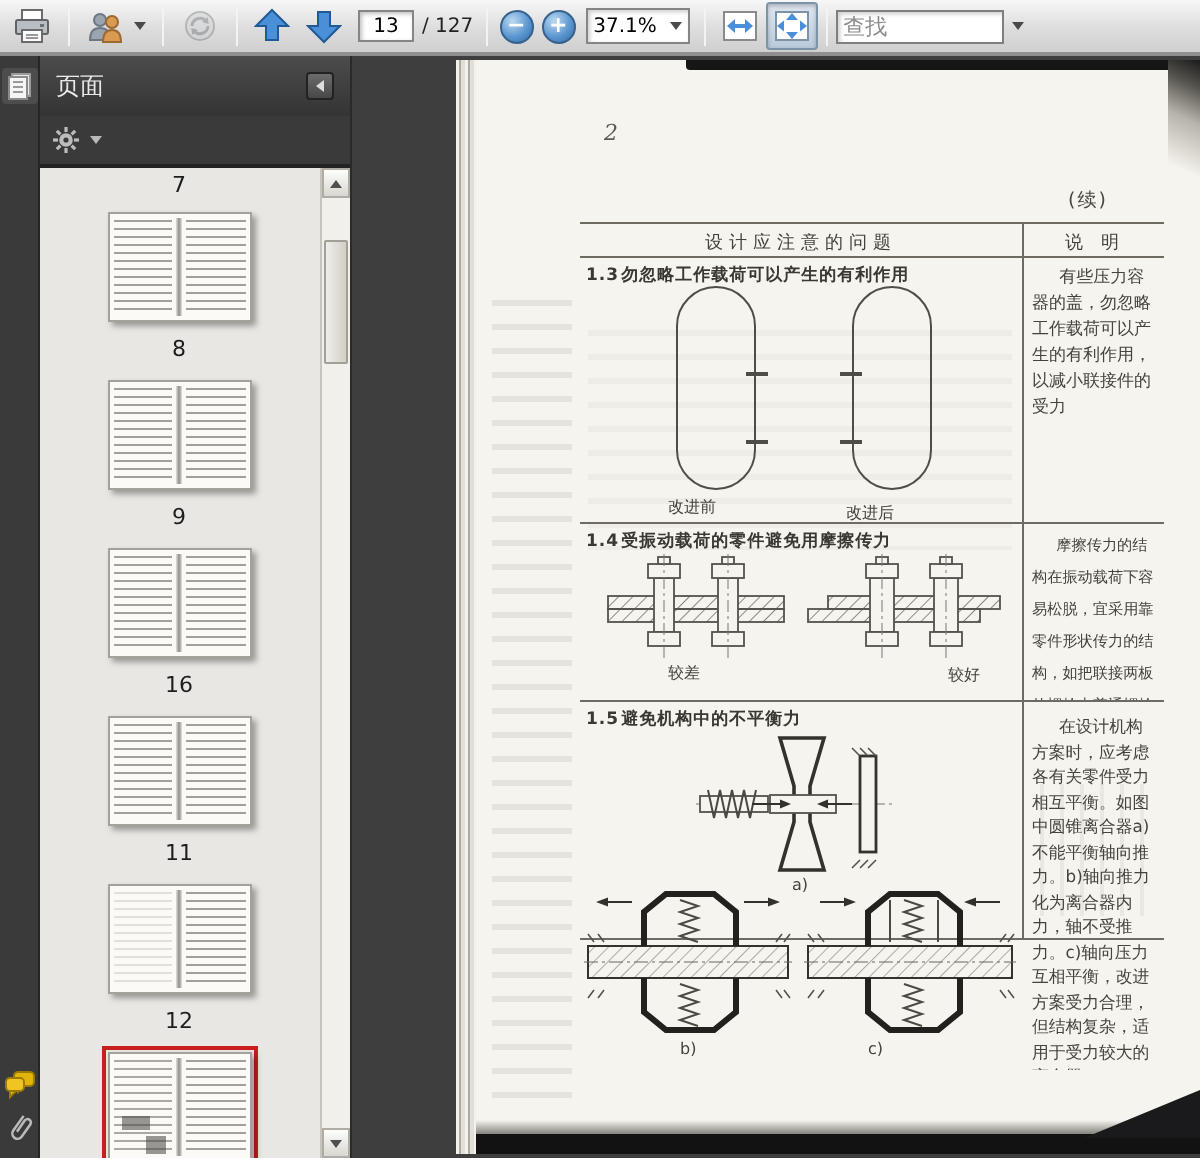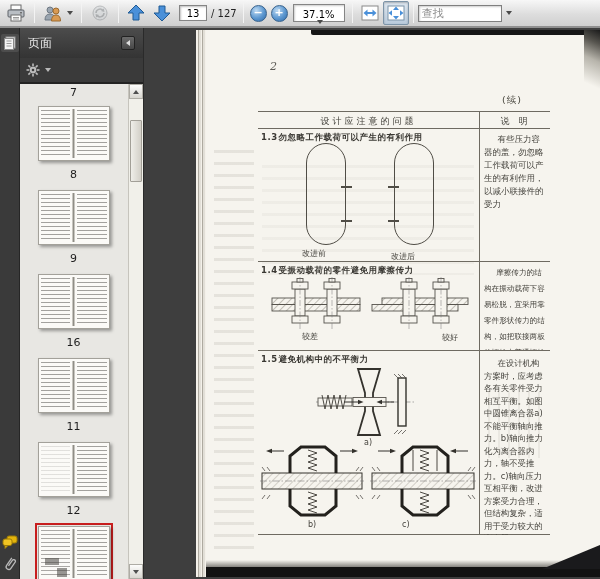--- a/index.html
+++ b/index.html
@@ -17,37 +17,37 @@
   .sep { width:1px; height:20px; background:#a9a9a9; border-right:1px solid #f3f3f3; margin:0 4px; }
   .caret { width:0; height:0; border-left:3px solid transparent; border-right:3px solid transparent; border-top:4px solid #4a4a4a; margin-left:2px; }
   .pagebox { width:28px; height:16px; border:1px solid #858585; box-shadow:inset 1px 1px 2px rgba(0,0,0,.25);
     font:10px "DejaVu Sans",sans-serif; text-align:center; background:#fff; margin:0 4px 0 4px; }
   .pagetotal { font-size:10px; color:#222; margin-right:2px; }
   .roundbtn { width:17px; height:17px; border-radius:50%; margin:0 2px;
     background:radial-gradient(circle at 35% 30%, #bcd9f2, #5c97d0 55%, #2f6aa8); border:1px solid #38628c;
     color:#fff; font:bold 11px/14px "DejaVu Sans",sans-serif; text-align:center; }
   .zoombox { height:18px; min-width:52px; background:#fff; border:1px solid #858585;
     box-shadow:inset 1px 1px 2px rgba(0,0,0,.2); display:flex; align-items:center; justify-content:space-between;
-    font-size:10px; padding:4px 3px; margin:0 3px;flex-direction:column; }
+    font-size:10px; padding:4px 3px; margin:0 3px; }
   .searchbox { width:84px; height:17px; border:1px solid #7f7f7f; box-shadow:inset 1px 1px 2px rgba(0,0,0,.2);
     font:11px "DejaVu Sans",sans-serif; padding:0 3px; background:#fff; color:#333; }
   .searchbox::placeholder { color:#8c8c8c; }
   .caretbtn { width:13px; height:17px; border:none; background:transparent; display:flex; align-items:center; justify-content:center; }
 
   
   .main { flex:1; display:flex; min-height:0; }
 
   
   .navstrip { width:20px; background:#3a3a3a; border-right:1px solid #262626; display:flex; flex-direction:column; align-items:center; padding:4px 0; }
   .navicon { width:18px; height:18px; display:flex; align-items:center; justify-content:center; margin:2px 0; }
   .navicon.active { background:#4d4d4d; border-radius:2px; }
   .navspacer { flex:1; }
 
   
-  .sidebar { width:124px; background:#e8e7e3; display:flex; flex-direction:column; position:relative; border-right:1px solid #2a2a2a; }
+  .sidebar { width:156px; background:#e8e7e3; display:flex; flex-direction:column; position:relative; border-right:1px solid #2a2a2a; }
   .sbheader { height:30px; background:linear-gradient(#4c4c4c,#343434); color:#e9e9e9; font-size:12px;
     display:flex; align-items:center; padding:0 8px; justify-content:space-between; }
   .collapsebtn { width:14px; height:14px; background:linear-gradient(#6b6b6b,#474747); border:1px solid #222;
     border-radius:2px; display:flex; align-items:center; justify-content:center; }
   .tri-left { width:0; height:0; border-top:3px solid transparent; border-bottom:3px solid transparent; border-right:4px solid #ddd; }
   .sbtools { height:26px; background:#3a3a3a; border-bottom:2px solid #232323; display:flex; align-items:center; padding:0 6px; }
   .gearbtn { display:flex; align-items:center; gap:3px; background:transparent; border:none; }
   .gearbtn .caret { border-top-color:#b9b9b9; }
 
   .thumbs { flex:1; position:relative; overflow:hidden; padding-right:16px; display:flex; flex-direction:column; align-items:center; }
@@ -91,21 +91,21 @@
 
   .pgnum { position:absolute; left:64px; top:30px; font:italic 11px "DejaVu Serif",serif; color:#5c5a55; }
   .cont { position:absolute; left:296px; top:64px; font-size:9.5px; color:#49473f; letter-spacing:1px; }
 
   .bleed { position:absolute; background:repeating-linear-gradient(180deg, rgba(115,110,98,.13) 0 3px, transparent 3px 12px); }
   .bleed.b1 { left:8px; top:120px; width:40px; height:400px; }
   .bleed.b2 { left:56px; top:135px; width:212px; height:110px; opacity:.45; }
   .bleed.b3 { left:282px; top:362px; width:58px; height:66px; opacity:.5;
     background:repeating-linear-gradient(90deg, rgba(115,110,98,.18) 0 2px, transparent 2px 10px); }
 
-  .dtable { position:absolute; left:52px; top:81px; width:292px; height:424px;
+  .dtable { position:absolute; left:52px; top:81px; width:292px; height:359px;
     border-top:1px solid #6e6a61; border-bottom:1px solid #6e6a61; color:#403e39; }
   .vdiv { position:absolute; left:221px; top:0; bottom:0; width:1px; background:#6e6a61; }
   .thead { height:17px; border-bottom:1px solid #6e6a61; display:flex; }
   .thL { width:221px; text-align:center; font-size:9px; letter-spacing:3px; padding-top:3px; color:#44423c; }
   .thR { flex:1; text-align:center; font-size:9px; letter-spacing:9px; padding:3px 0 0 8px; color:#44423c; }
   .trow { display:flex; }
   .trow.r13 { height:133px; border-bottom:1px solid #6e6a61; }
   .trow.r14 { height:89px; border-bottom:1px solid #6e6a61; }
   .trow.r15 { height:184px; }
   .cleft { width:221px; position:relative; overflow:hidden; }

